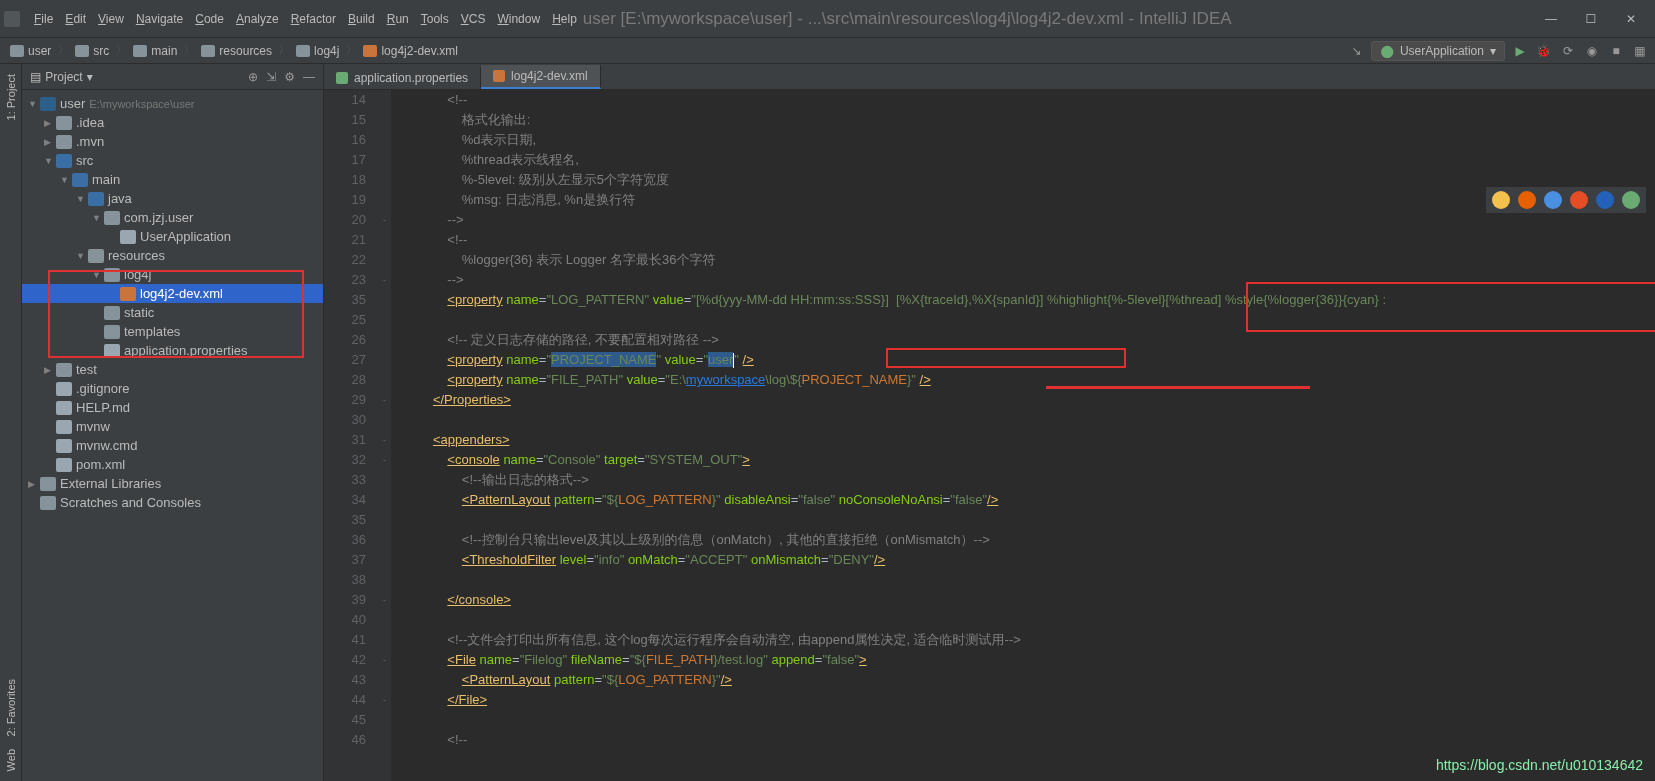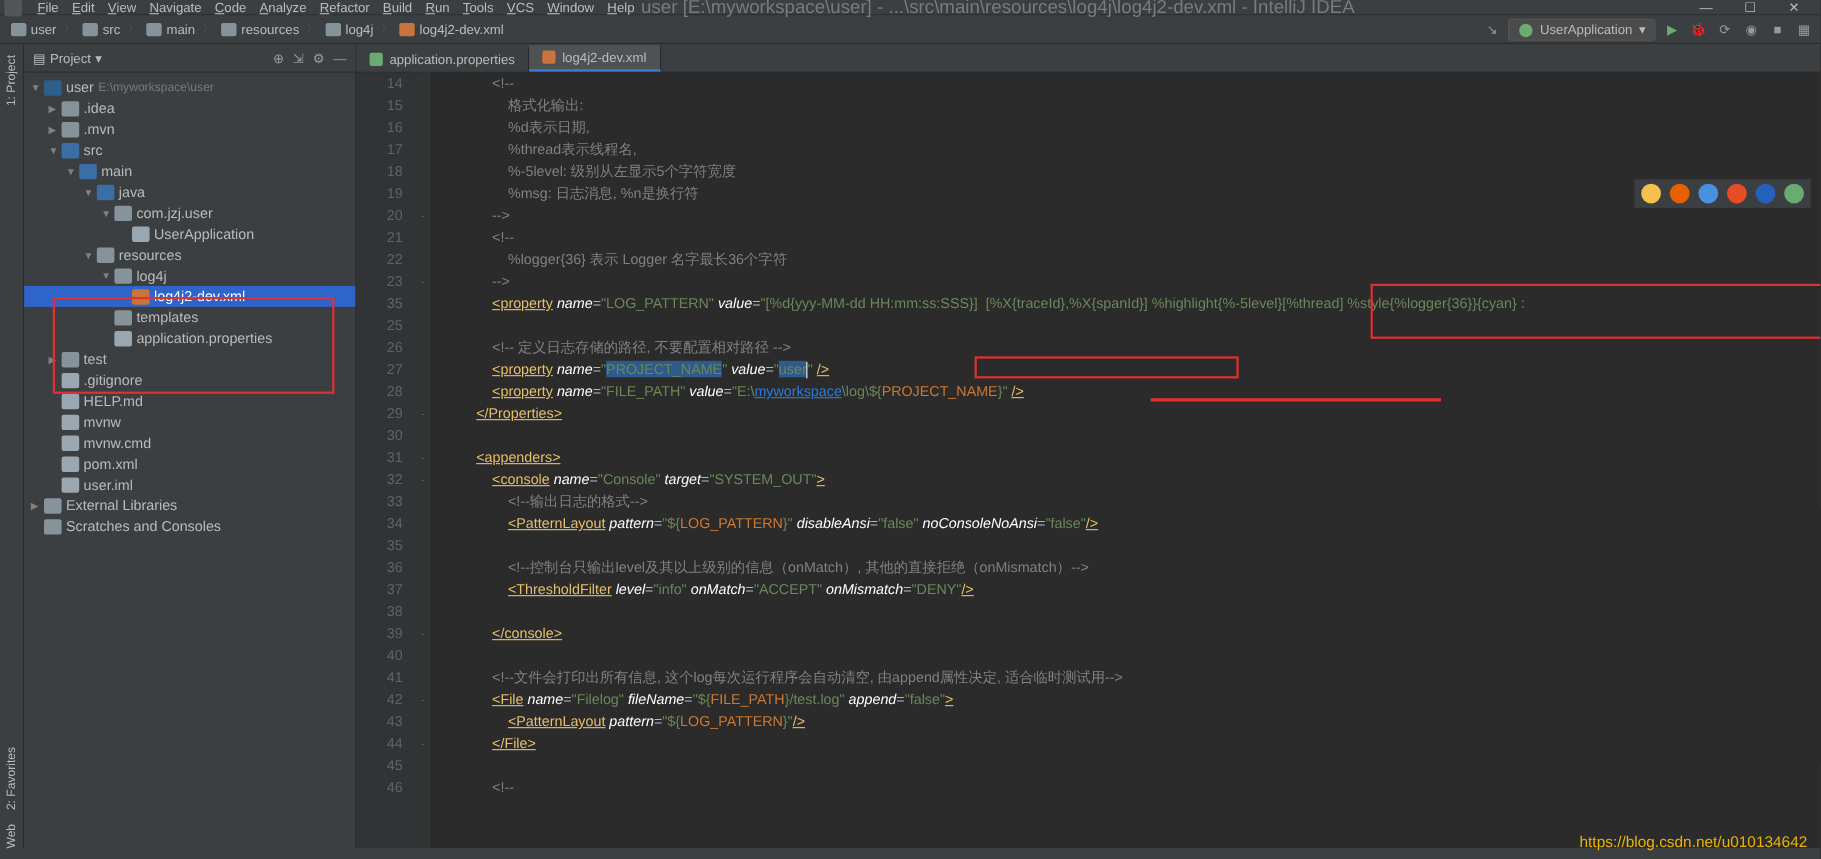--- a/index.html
+++ b/index.html
@@ -1,17 +1,17 @@
 <!DOCTYPE html>
 <html><head>
 <meta charset="utf-8">
 <style>
 * { margin:0; padding:0; box-sizing:border-box; font-family:"Segoe UI",Arial,sans-serif; }
 body { background:#3c3f41; color:#bbbbbb; font-size:12px; overflow:hidden; width:1655px; height:781px; position:relative; }
-.menubar { height:14px; background:#3c3f41; display:flex; align-items:center; padding:0 4px; border-bottom:1px solid #2b2b2b; }
+.menubar { height:38px; background:#3c3f41; display:flex; align-items:center; padding:0 4px; border-bottom:1px solid #2b2b2b; }
 .menubar .logo { width:16px; height:16px; background:#515658; border-radius:2px; margin-right:8px; }
 .menubar .menu-item { padding:2px 6px; cursor:pointer; color:#bbbbbb; }
 .menubar .menu-item u { text-decoration:underline; }
 .menubar .title { color:#7a7a7a; font-size:17px; }
 .menubar .win-controls { margin-left:auto; display:flex; }
 .menubar .win-controls span { width:40px; text-align:center; color:#bbbbbb; cursor:pointer; }
 .navbar { height:26px; background:#3c3f41; display:flex; align-items:center; padding:0 6px; border-bottom:1px solid #2b2b2b; }
 .crumb { display:flex; align-items:center; padding:0 4px; color:#bbbbbb; cursor:pointer; }
 .crumb .icon { width:14px; height:12px; background:#87939a; margin-right:4px; border-radius:2px; }
 .crumb.file .icon { background:#c9743a; }
@@ -48,32 +48,32 @@
 .tab-item.p .icon { background:#6aab73; }
 .code-wrap { flex:1; display:flex; overflow:hidden; font-family:Consolas,monospace; font-size:13px; line-height:20px; position:relative;}
 .gutter { width:54px; background:#313335; color:#606366; text-align:right; padding:0 12px 0 0; user-select:none;}
 .gutter div { height:20px; }
 .fold-bar { width:14px; background:#313335; border-right:1px solid #2b2b2b;}
 .fold-bar div { height:20px; text-align:center; color:#606366; font-size:9px;}
 .code { flex:1; background:#2b2b2b; padding-left:12px; white-space:pre; overflow:hidden;}
 .code div { height:20px; color:#a9b7c6;}
 .c-comment { color:#808080; }
 .c-tag { color:#e8bf6a;text-decoration:underline; }
-.c-attr { color:#ffffff;font-style:italic; }
+.c-attr { color:#84cc16; }
 .c-val { color:#6a8759; }
 .c-val-o { color:#cc7832; }
 .c-link { color:#287bde; text-decoration:underline;}
 .red-box-code1 { position:absolute; border:2px solid #e03131; left:922px; top:192px; width:418px; height:50px; pointer-events:none;}
 .red-box-code2 { position:absolute; border:2px solid #e03131; left:562px; top:258px; width:240px; height:20px; pointer-events:none;}
 .red-underline { position:absolute; border-bottom:3px solid #e03131; left:722px; top:296px; width:264px; pointer-events:none;}
 .sel-bg { background:#2f5a8c; }
 .caret { border-left:1px solid #fff; display:inline-block; height:15px; vertical-align:middle;}
 .browser-icons { position:absolute; top:96px; right:8px; display:flex; gap:8px; background:#3c3f41; padding:4px 6px; border:1px solid #2b2b2b;}
 .browser-icons span { width:18px; height:18px; border-radius:50%; cursor:pointer;}
-.watermark { position:absolute; bottom:8px; right:12px; color:#eab308; font-size:14px;}
+.watermark { position:absolute; bottom:8px; right:12px; color:#86efac; font-size:14px;}
 .bottom-gutter { position:absolute; left:0; bottom:0; width:22px; display:flex; flex-direction:column; align-items:center; gap:12px; padding-bottom:10px;}
 .bottom-gutter .tab { writing-mode:vertical-rl; transform:rotate(180deg); font-size:11px; color:#bbbbbb; cursor:pointer;}
 </style>
 </head>
 <body>
 
 <div class="menubar">
   <div class="logo"></div>
   <div id="menu-items" style="display: flex;">
       <span class="menu-item"><u>F</u>ile</span>
@@ -218,20 +218,25 @@
           <span>log4j</span>
         </div>
         <div class="tree-row selected" style="padding-left: 86px;">
           <span class="arrow"></span>
           <span class="icon xml"></span>
           <span>log4j2-dev.xml</span>
         </div>
         <div class="tree-row" style="padding-left: 70px;">
           <span class="arrow"></span>
           <span class="icon folder"></span>
+          <span>static</span>
+        </div>
+        <div class="tree-row" style="padding-left: 70px;">
+          <span class="arrow"></span>
+          <span class="icon folder"></span>
           <span>templates</span>
         </div>
         <div class="tree-row" style="padding-left: 70px;">
           <span class="arrow"></span>
           <span class="icon file"></span>
           <span>application.properties</span>
         </div>
         <div class="tree-row" style="padding-left: 22px;">
           <span class="arrow">▶</span>
           <span class="icon folder"></span>
@@ -254,25 +259,20 @@
         </div>
         <div class="tree-row" style="padding-left: 22px;">
           <span class="arrow"></span>
           <span class="icon file"></span>
           <span>mvnw.cmd</span>
         </div>
         <div class="tree-row" style="padding-left: 22px;">
           <span class="arrow"></span>
           <span class="icon file"></span>
           <span>pom.xml</span>
-        </div>
-        <div class="tree-row" style="padding-left: 22px;">
-          <span class="arrow"></span>
-          <span class="icon file"></span>
-          <span>user.iml</span>
         </div>
         <div class="tree-row" style="padding-left: 6px;">
           <span class="arrow">▶</span>
           <span class="icon folder"></span>
           <span>External Libraries</span>
         </div>
         <div class="tree-row" style="padding-left: 6px;">
           <span class="arrow"></span>
           <span class="icon folder"></span>
           <span>Scratches and Consoles</span>

